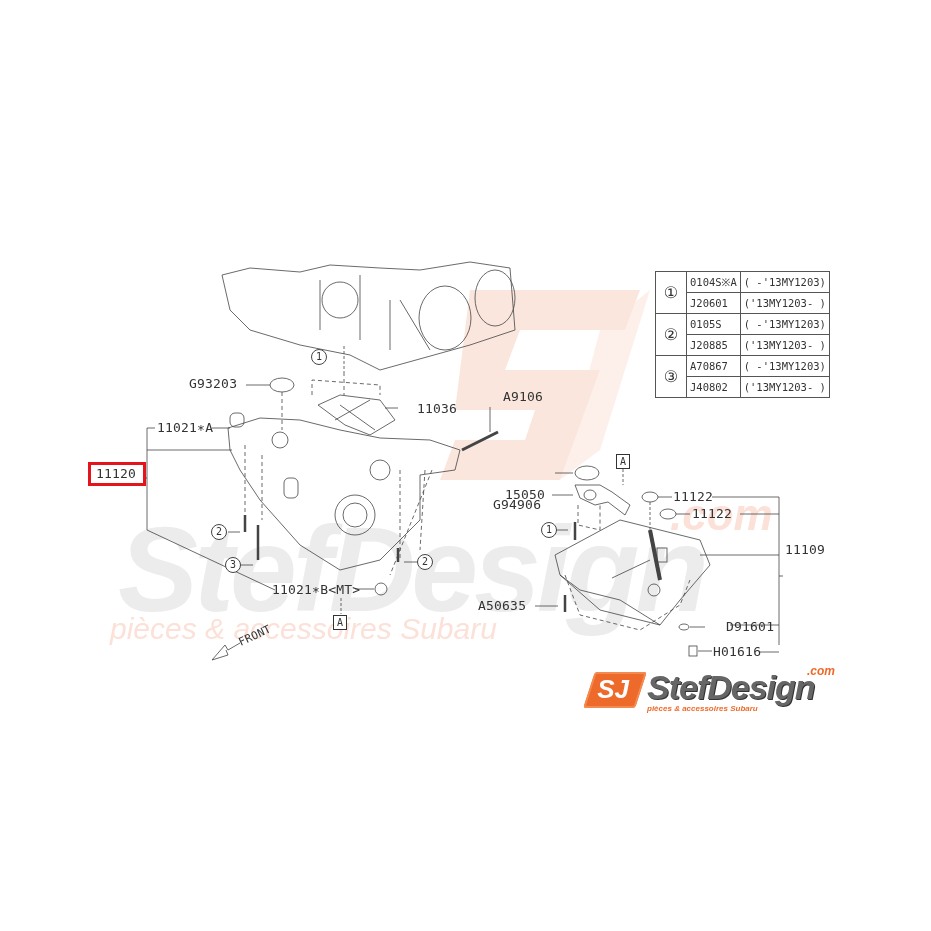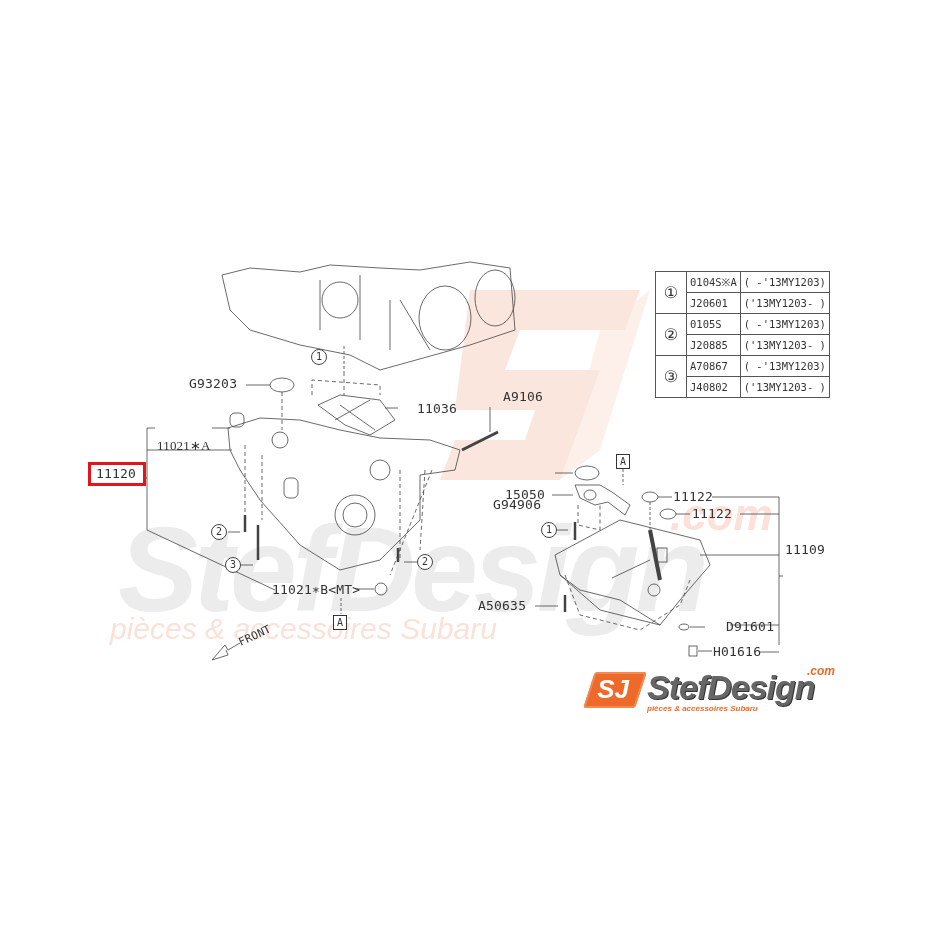--- a/index.html
+++ b/index.html
@@ -110,21 +110,21 @@
     <path d="M556 530 L568 530"></path>
     <path d="M565 595 L565 612" stroke-width="2.5"></path>
     <path d="M535 606 L558 606"></path>
 
     <ellipse cx="684" cy="627" rx="5" ry="3"></ellipse>
     <rect x="689" y="646" width="8" height="10"></rect>
     <path d="M690 627 L705 627 M698 651 L712 651"></path>
   </svg>
 
   <div class="lbl" style="left:189px;top:378px;">G93203</div>
-  <div class="lbl" style="left:157px;top:440px;font-family:Liberation Serif, serif;">11021∗A</div>
+  <div class="lbl" style="left:157px;top:422px;">11021∗A</div>
   <div class="sel" style="left:88px;top:462px;width:58px;height:24px;"></div>
   <div class="lbl" style="left:96px;top:468px;">11120</div>
   <div class="lbl" style="left:417px;top:403px;">11036</div>
   <div class="lbl" style="left:459px;top:391px;margin-left:44px;">A9106</div>
   <div class="lbl" style="left:272px;top:584px;">11021∗B&lt;MT&gt;</div>
   <div class="lbl" style="left:238px;top:630px;transform:rotate(-25deg);font-size:11px;">FRONT</div>
   <div class="lbl" style="left:493px;top:467px;margin-top:32px;">G94906</div>
   <div class="lbl" style="left:505px;top:489px;">15050</div>
   <div class="lbl" style="left:673px;top:491px;">11122</div>
   <div class="lbl" style="left:692px;top:508px;">11122</div>

